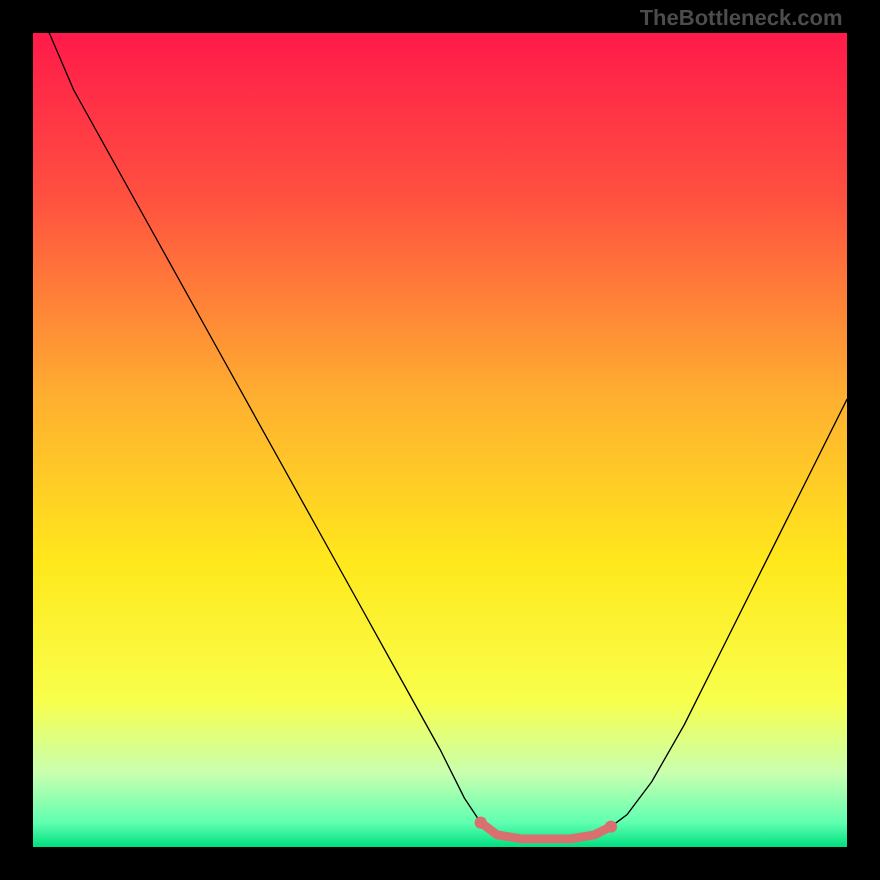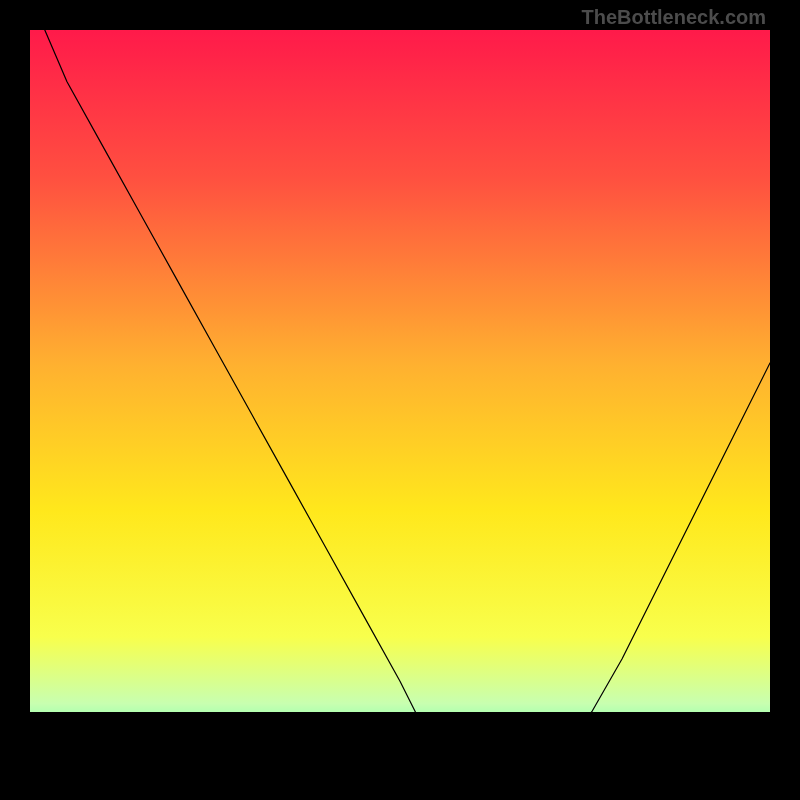--- a/index.html
+++ b/index.html
@@ -1,16 +1,16 @@
 <!DOCTYPE html>
 <html><head>
 <meta charset="utf-8">
 <style>
 body { margin: 0; padding: 0; background: #000; font-family: Arial, sans-serif; }
-.container { width: 800px; height: 712px; position: relative; background: #000; }
+.container { width: 800px; height: 800px; position: relative; background: #000; }
 .plot-area { position: absolute; left: 30px; top: 30px; width: 740px; height: 740px; }
 .watermark { position: absolute; top: 6px; right: 34px; color: #4c4c4c; font-size: 20px; font-weight: bold; }
 svg { display: block; }
 </style>
 </head>
 <body>
 
 <div class="container">
   <div class="watermark">TheBottleneck.com</div>
   <div class="plot-area">

